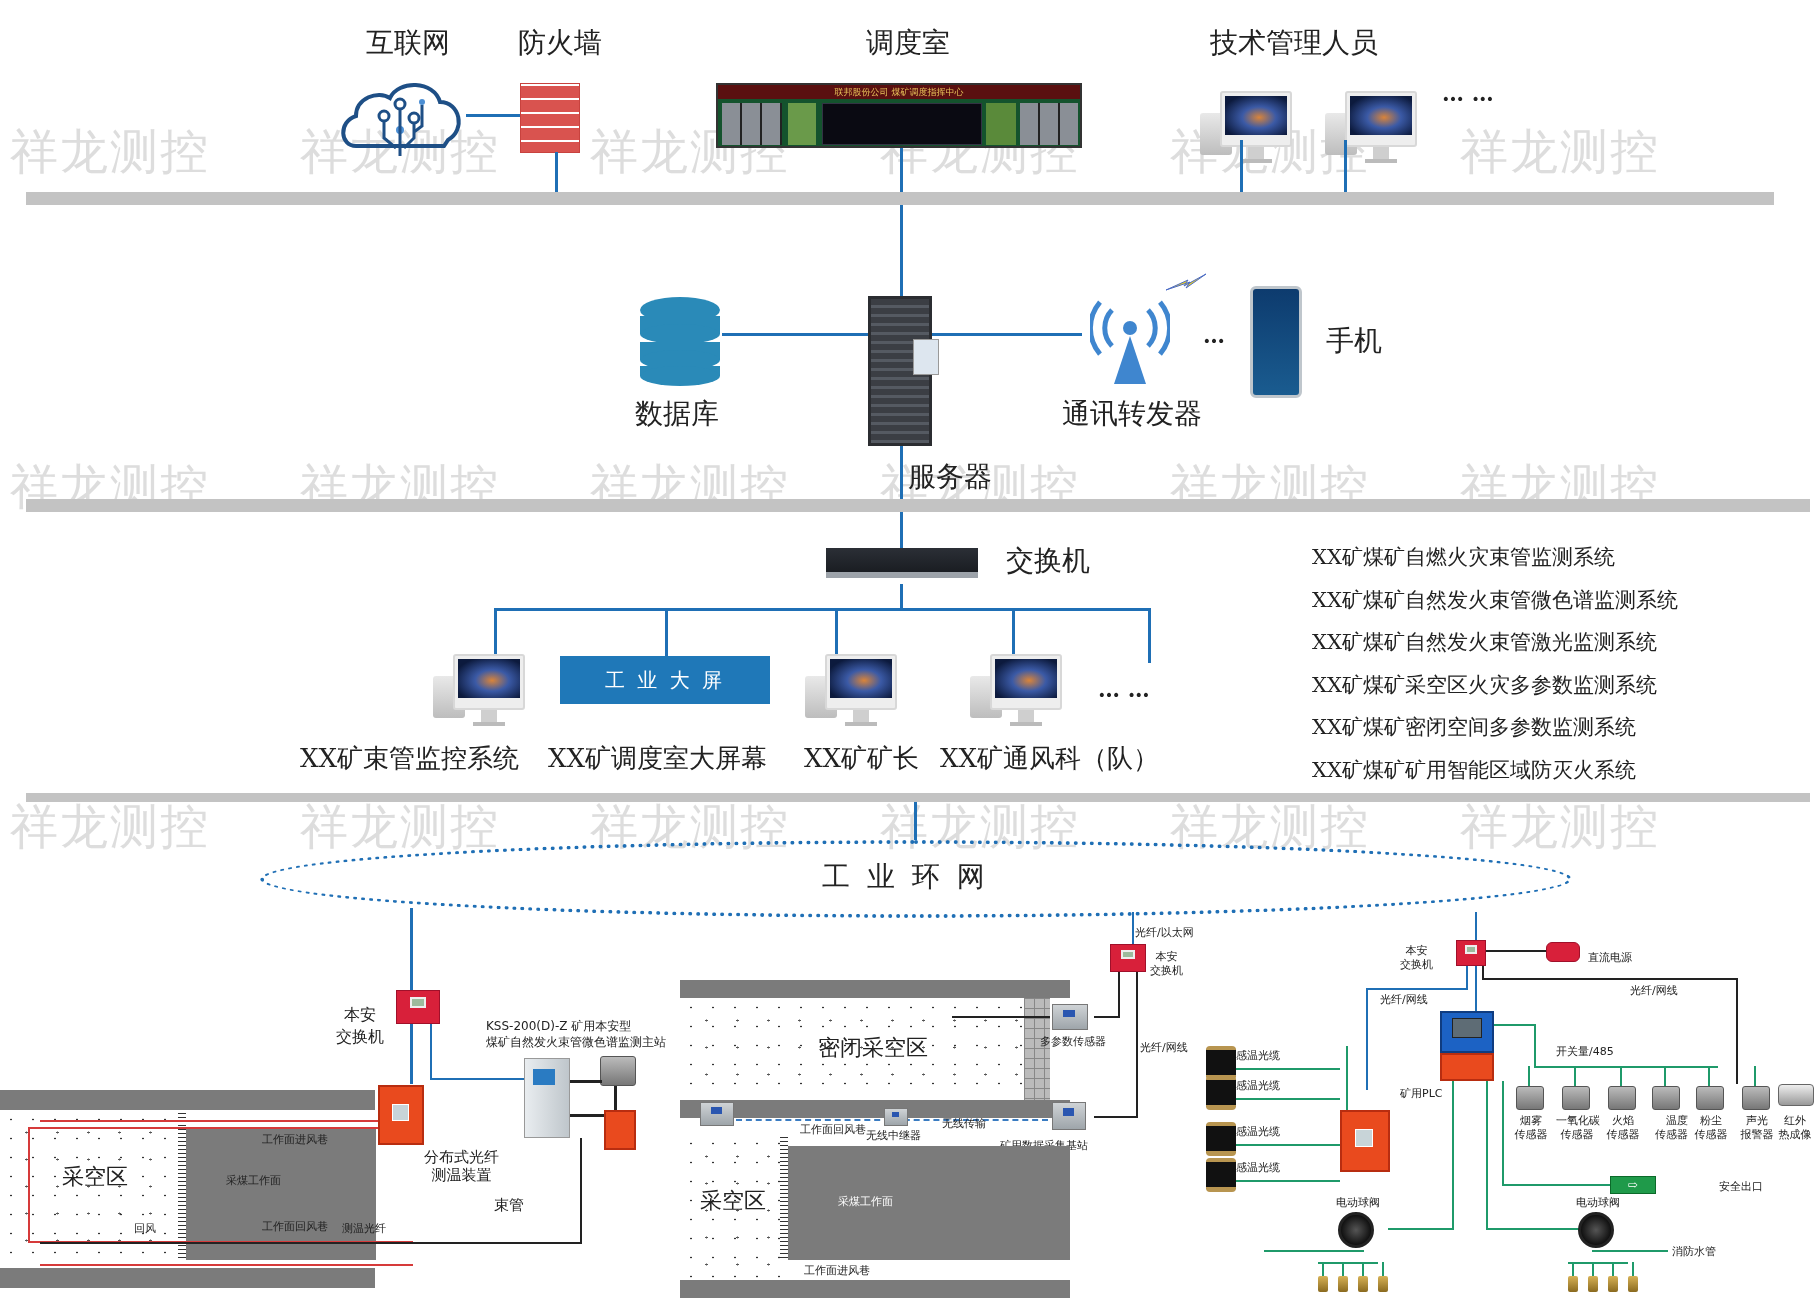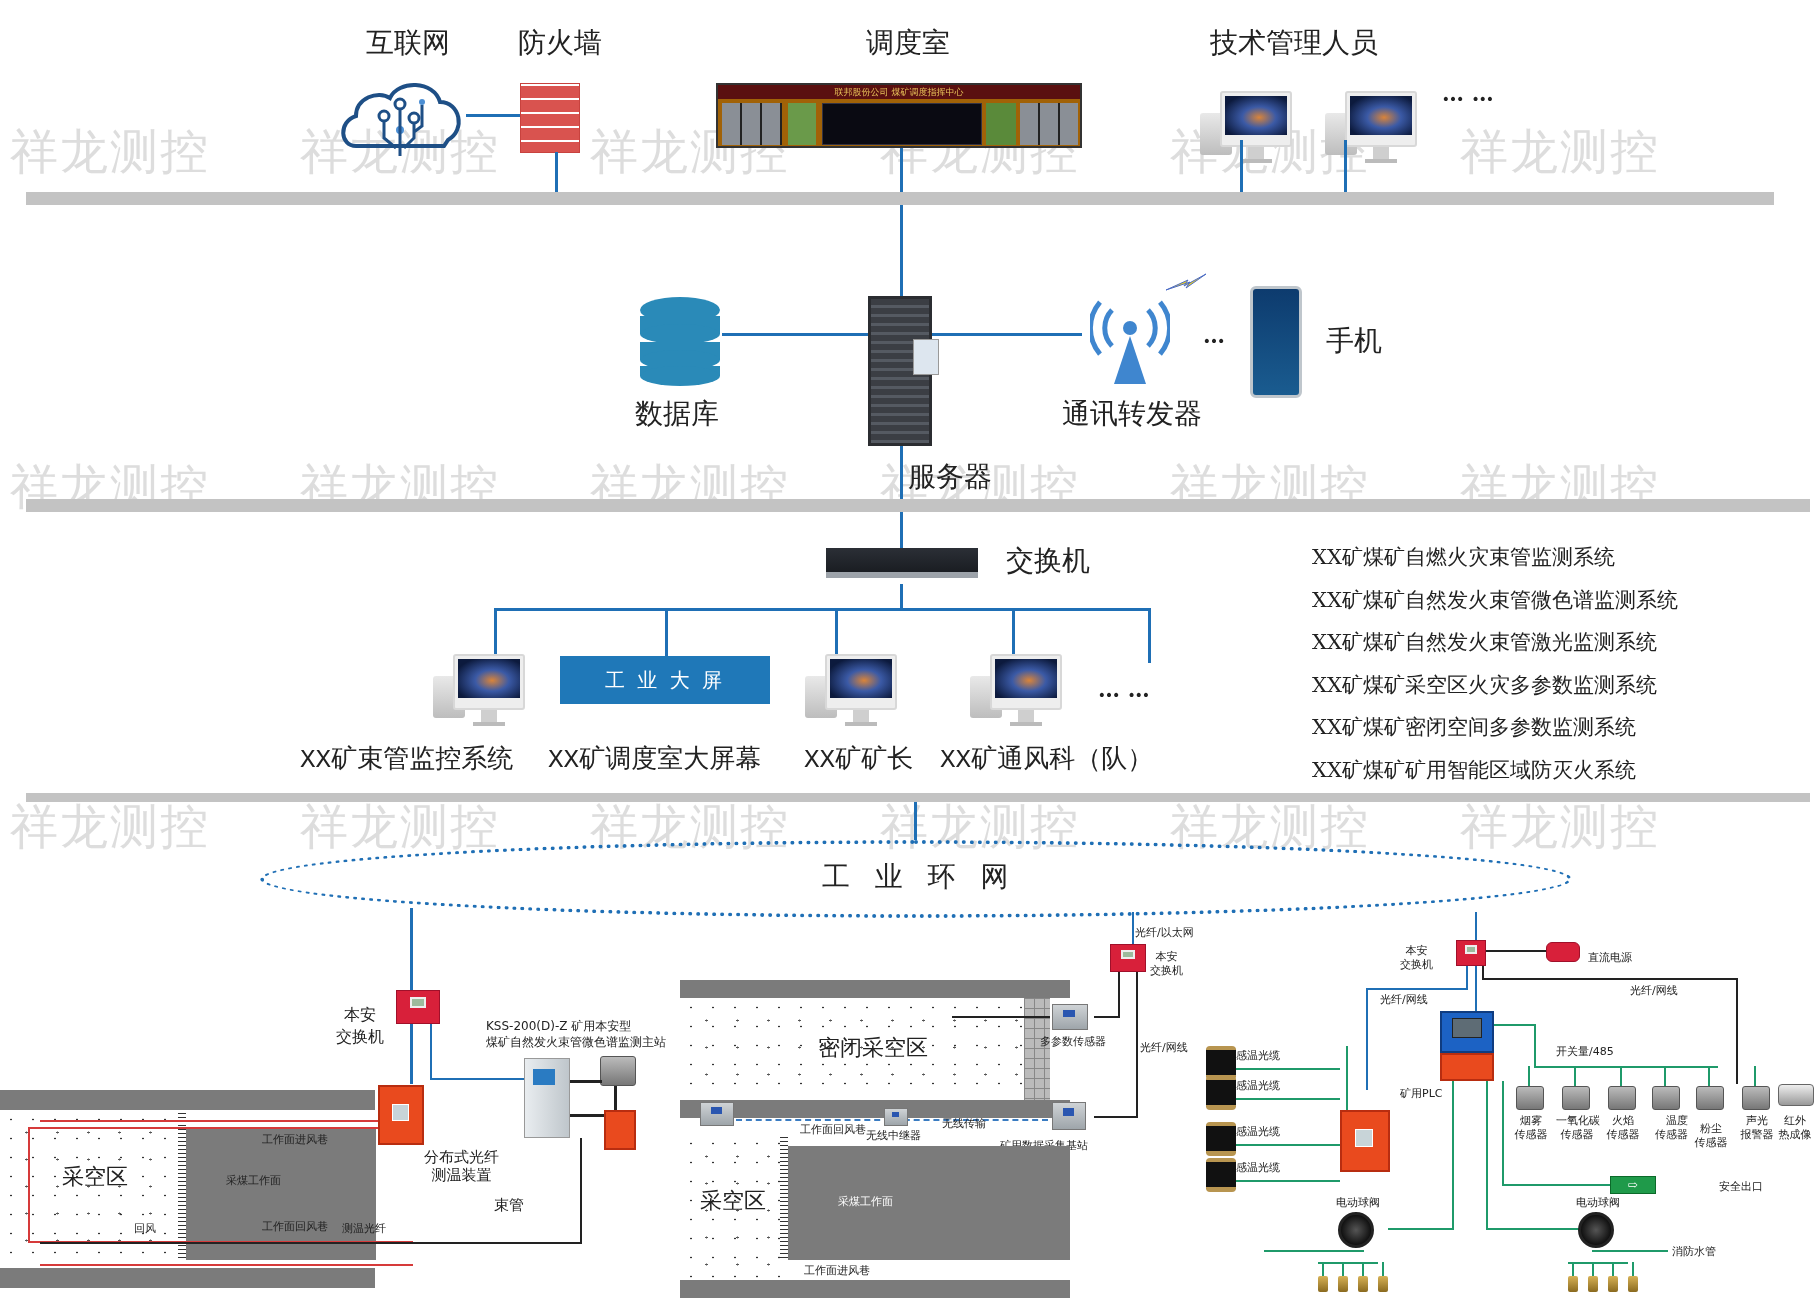--- a/index.html
+++ b/index.html
@@ -1,20 +1,20 @@
 <!DOCTYPE html>
 <html><head>
 <meta charset="utf-8">
 <style>
   * { box-sizing: border-box; margin: 0; padding: 0; }
   body { width: 1816px; height: 1298px; background: #ffffff; position: relative; overflow: hidden;
          font-family: "DejaVu Serif", "Liberation Serif", serif; color: #222; }
   .abs { position: absolute; }
   .lbl { position: absolute; white-space: nowrap; color: #222; }
-  .big { font-size: 28px; font-family: Liberation Mono, monospace; }
+  .big { font-size: 28px; }
   .mid { font-size: 22px; }
   .sm  { font-size: 12px; font-family: "DejaVu Sans", sans-serif; }
   .xs  { font-size: 11px; font-family: "DejaVu Sans", sans-serif; }
   .bus { position: absolute; background: #c3c3c3; height: 13px; }
   .vline { position: absolute; width: 3px; background: #1f6fb5; }
   .hline { position: absolute; height: 3px; background: #1f6fb5; }
   .gline { position: absolute; background: #1f9a6a; }
   .kline { position: absolute; background: #222; }
   .wm { position: absolute; font-size: 48px; color: rgba(180,180,180,0.45); font-family: Liberation Sans, sans-serif; letter-spacing: 2px; white-space: nowrap; pointer-events: none; }
   .imac { position: absolute; width: 95px; height: 85px; }
@@ -72,21 +72,21 @@
   <circle cx="76" cy="42" r="5" fill="none" stroke="#1e4f86" stroke-width="3"></circle>
   <circle cx="62" cy="54" r="4" fill="#4c8fd4"></circle>
   <circle cx="84" cy="26" r="3" fill="#4c8fd4"></circle>
   <path d="M62,33 V80 M46,45 V62 L58,72 M76,47 V62 L66,72 M84,29 V50 L76,56" stroke="#1e4f86" stroke-width="3" fill="none"></path>
 </svg>
 <div class="hline" style="left:466px;top:114px;width:56px"></div>
 
 <div class="abs" style="left:520px;top:83px;width:60px;height:70px;background:repeating-linear-gradient(#fff 0 2px, #d9534f 2px 14px);border:1px solid #c8423e"></div>
 <div class="vline" style="left:555px;top:152px;height:42px"></div>
 
-<div class="abs" style="left:716px;top:83px;width:366px;height:65px;background:#a16207;border:2px solid #333">
+<div class="abs" style="left:716px;top:83px;width:366px;height:65px;background:#14532d;border:2px solid #333">
   <div class="abs" style="left:0;top:0;width:100%;height:14px;background:#5a1010;color:#e8c35a;font-size:9px;text-align:center;line-height:14px">联邦股份公司 煤矿调度指挥中心</div>
   <div class="abs" style="left:4px;top:18px;width:60px;height:42px;background:repeating-linear-gradient(90deg,#8a8f96 0 18px,#222 18px 20px)"></div>
   <div class="abs" style="left:70px;top:18px;width:28px;height:42px;background:#6a9a4a"></div>
   <div class="abs" style="left:104px;top:18px;width:160px;height:42px;background:#0a0a12;border:1px solid #334"></div>
   <div class="abs" style="left:268px;top:18px;width:30px;height:42px;background:#5a8a3a"></div>
   <div class="abs" style="left:302px;top:18px;width:58px;height:42px;background:repeating-linear-gradient(90deg,#8a8f96 0 18px,#222 18px 20px)"></div>
 </div>
 <div class="vline" style="left:900px;top:148px;height:46px"></div>
 
 <div class="imac" style="left:1200px;top:85px">
@@ -310,21 +310,21 @@
     <div class="dev" style="left: 1562px; top: 1086px; width: 28px; height: 24px;"></div>
     <div class="lbl xs" style="left: 1556px; top: 1114px; text-align: center; line-height: 14px; width: 42px;"><span>一氧化碳</span><br><span>传感器</span></div>
     <div class="gline" style="left: 1620px; top: 1066px; width: 2px; height: 20px;"></div>
     <div class="dev" style="left: 1608px; top: 1086px; width: 28px; height: 24px;"></div>
     <div class="lbl xs" style="left: 1602px; top: 1114px; text-align: center; line-height: 14px; width: 42px;"><span>火焰</span><br><span>传感器</span></div>
     <div class="gline" style="left: 1664px; top: 1066px; width: 2px; height: 20px;"></div>
     <div class="dev" style="left: 1652px; top: 1086px; width: 28px; height: 24px;"></div>
     <div class="lbl xs" style="left: 1646px; top: 1114px; text-align: right; line-height: 14px; width: 42px;"><span>温度</span><br><span>传感器</span></div>
     <div class="gline" style="left: 1708px; top: 1066px; width: 2px; height: 20px;"></div>
     <div class="dev" style="left: 1696px; top: 1086px; width: 28px; height: 24px;"></div>
-    <div class="lbl xs" style="left: 1690px; top: 1114px; text-align: center; line-height: 14px; width: 42px; margin-top: 8px;"><span>粉尘</span><br><span>传感器</span></div>
+    <div class="lbl xs" style="left: 1690px; top: 1114px; text-align: center; line-height: 14px; width: 42px;"><span>粉尘</span><br><span>传感器</span></div>
     <div class="gline" style="left: 1754px; top: 1066px; width: 2px; height: 20px;"></div>
     <div class="dev" style="left: 1742px; top: 1086px; width: 28px; height: 24px;"></div>
     <div class="lbl xs" style="left: 1736px; top: 1114px; text-align: center; line-height: 14px; width: 42px;"><span>声光</span><br><span>报警器</span></div>
     <div class="lbl xs" style="left: 1774px; top: 1114px; text-align: center; line-height: 14px; width: 42px;"><span>红外</span><br><span>热成像</span></div>
   </div>
 
 <div class="abs" style="left:1778px;top:1084px;width:36px;height:22px;background:linear-gradient(#eee,#999);border:1px solid #666;border-radius:4px"></div>
 
 <div id="reel-col">
     <div class="reel" style="left: 1206px; top: 1046px;"></div>

